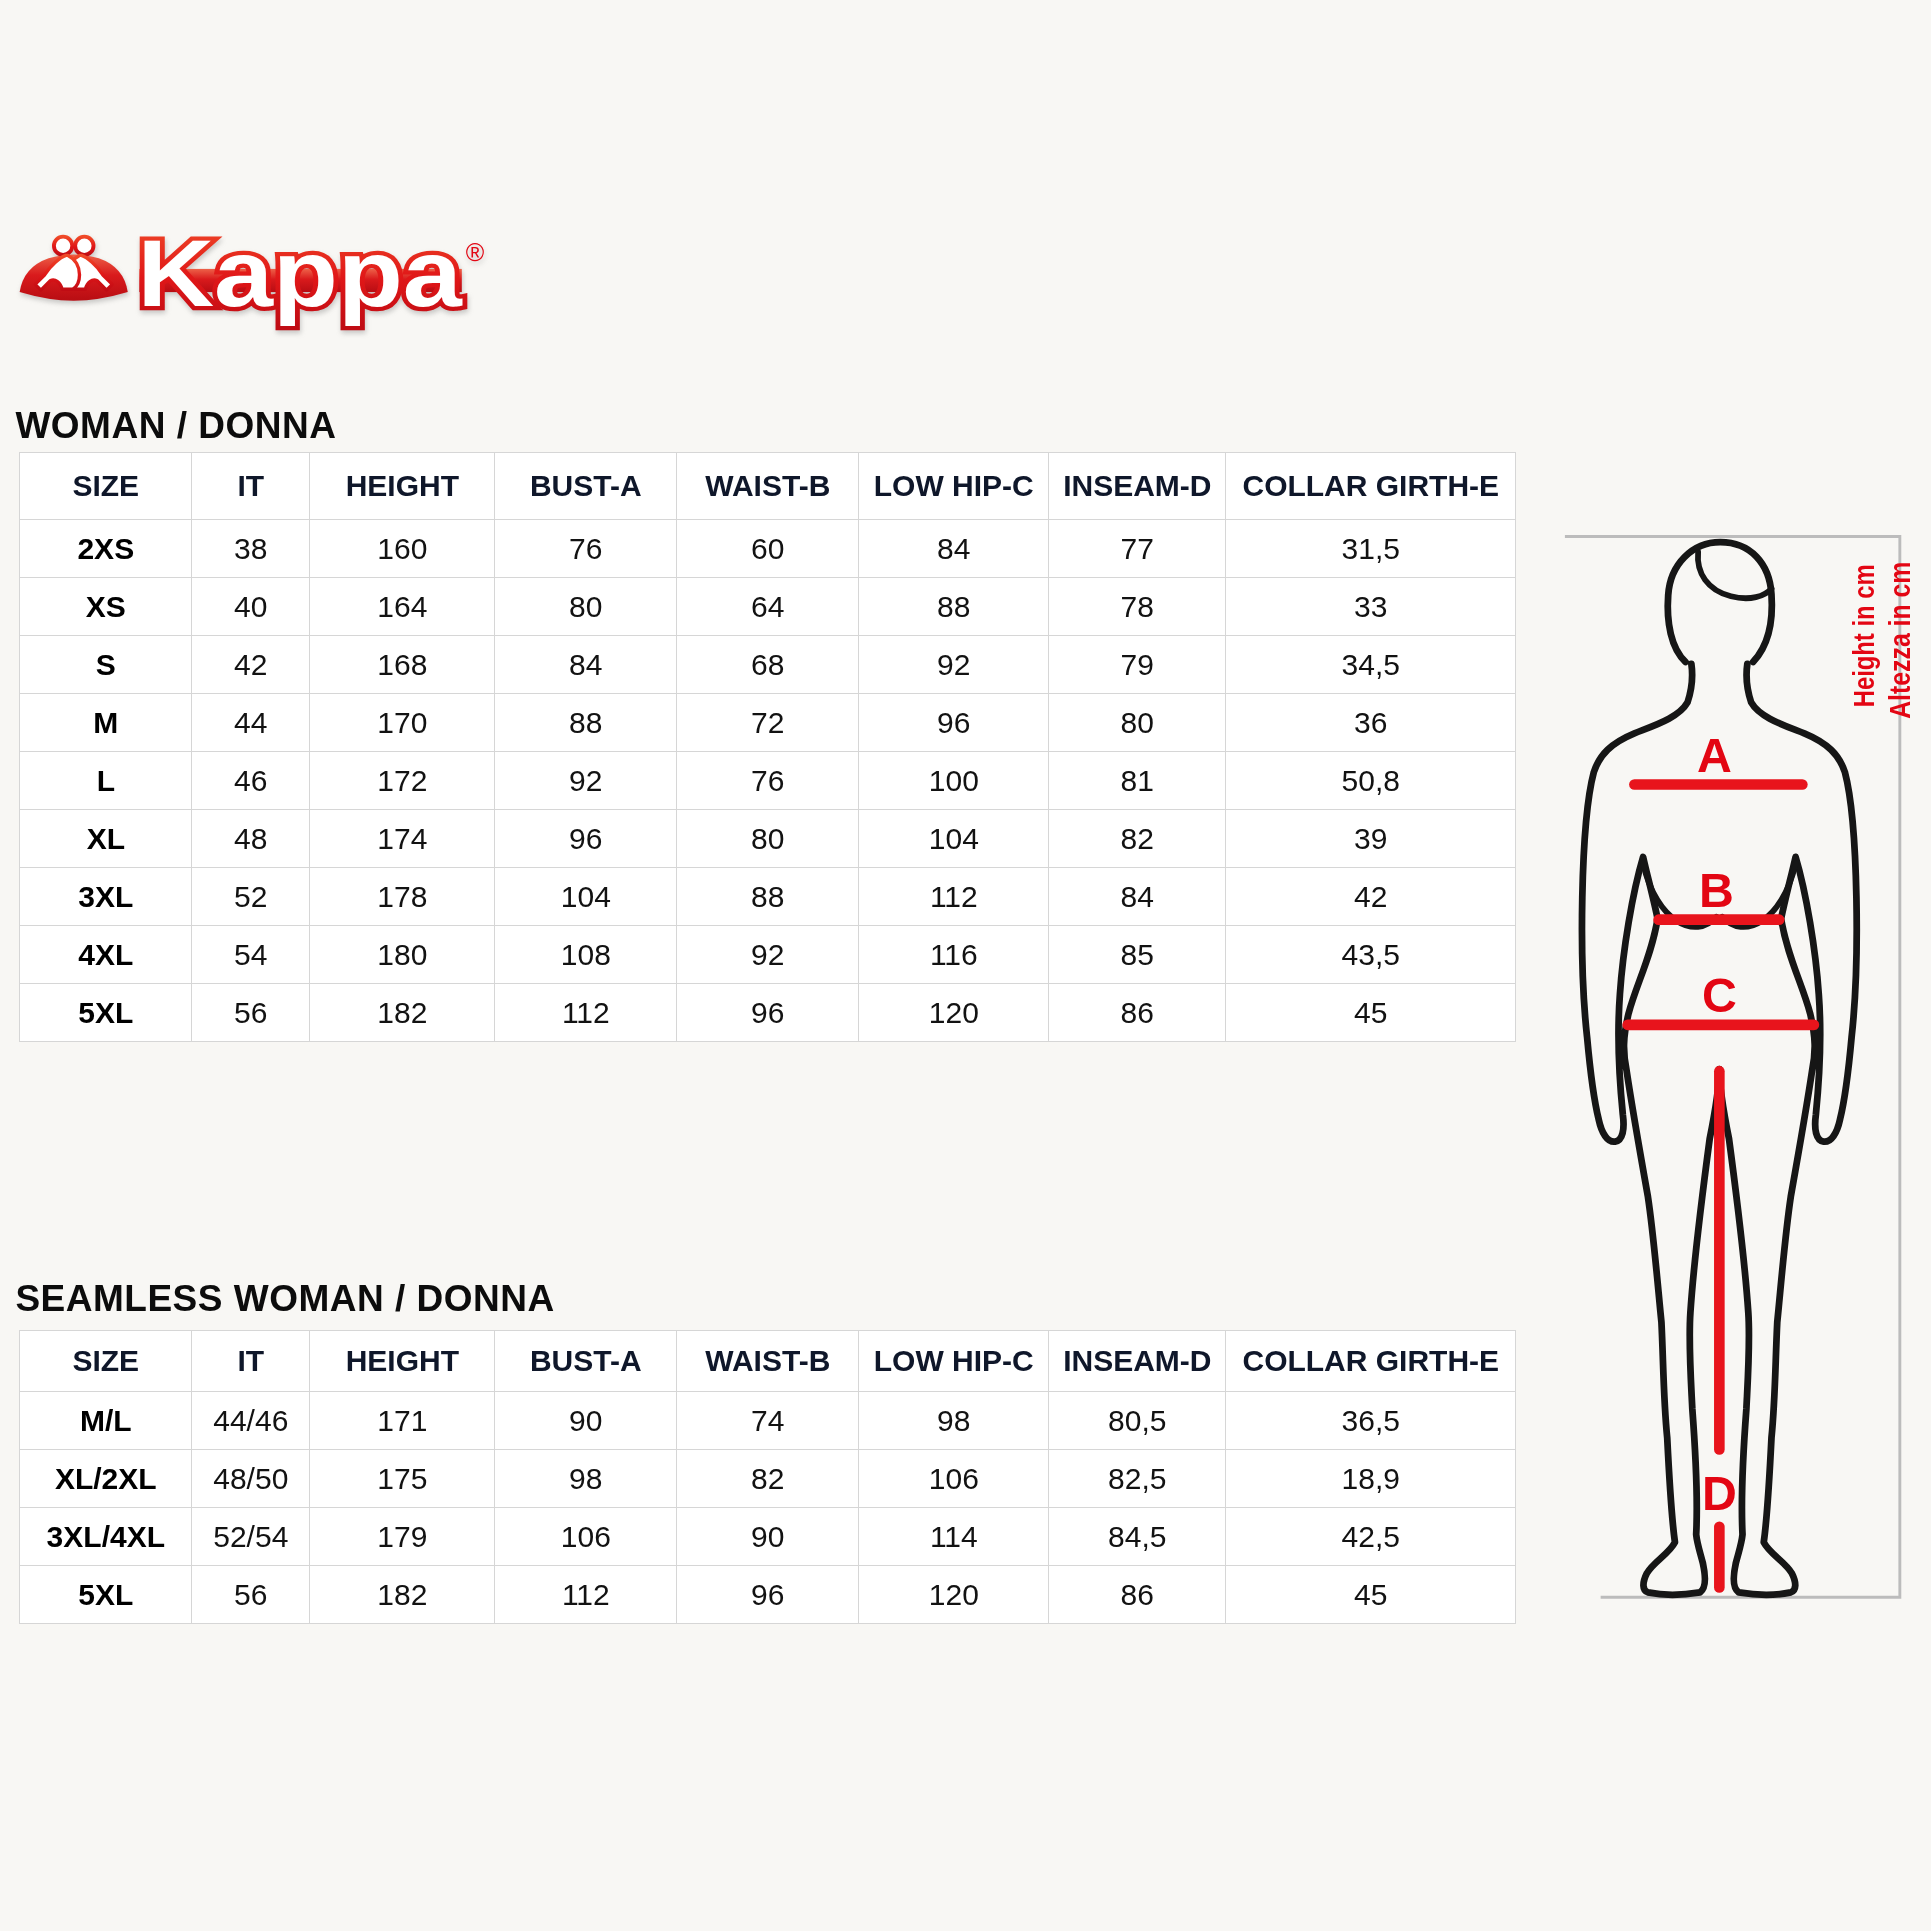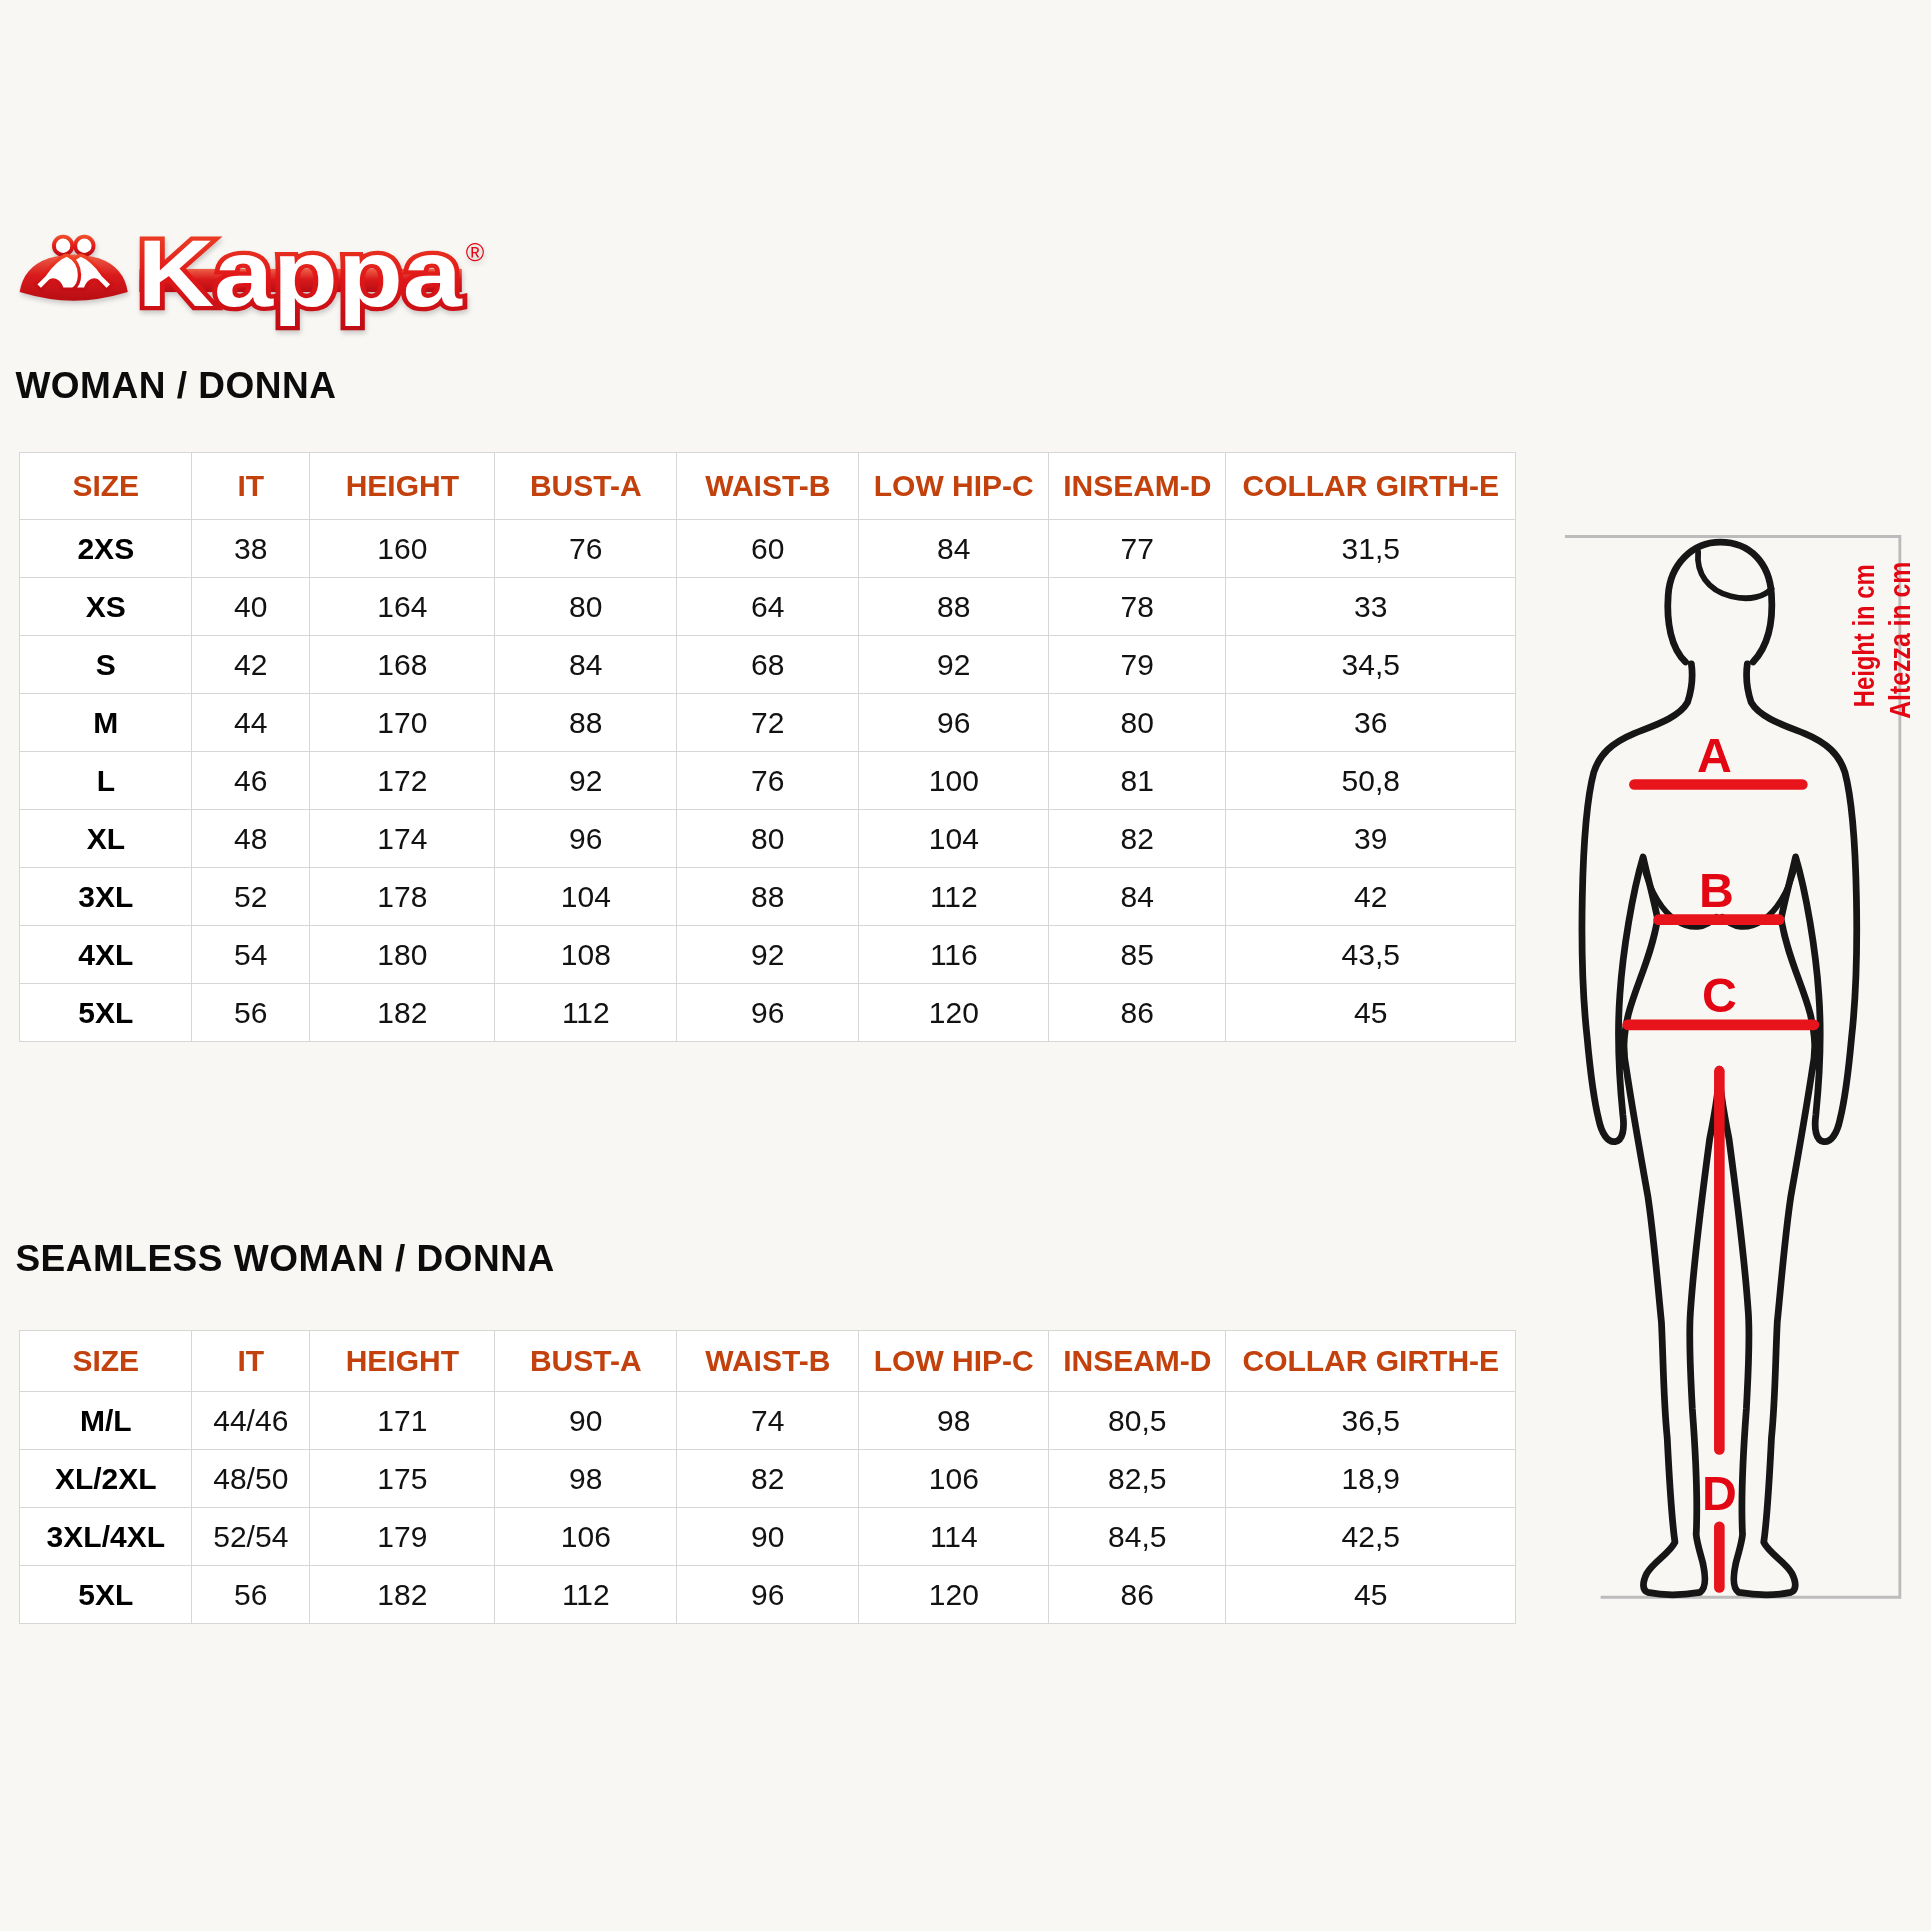--- a/index.html
+++ b/index.html
@@ -8,36 +8,36 @@
     background:#f8f7f4;
     font-family:"Liberation Sans", sans-serif;
     color:#111;
   }
   
   .logo-wrap{position:absolute;left:9.7px;top:225px;width:502px;height:111px;}
   .logo-wrap svg{filter:drop-shadow(1.9px 3.9px 2.9px rgba(110,110,110,.35));}
   
   .section-title{
     position:absolute;left:15.4px;font-size:37px;font-weight:700;
-    color:#0c0c0c;letter-spacing:0.5px;white-space:nowrap;
+    color:#0c0c0c;letter-spacing:0.5px;white-space:nowrap;margin-top:40px;
   }
   #title-woman{top:365px;}
   #title-seamless{top:1238px;}
   
   table.size-table{
     position:absolute;left:19.3px;border-collapse:collapse;table-layout:fixed;
     width:1495px;background:#ffffff;
   }
   #table-woman{top:452px;}
   #table-seamless{top:1330px;}
   table.size-table th,table.size-table td{
     border:1.9px solid #d6d6d6;text-align:center;vertical-align:middle;
     font-size:30px;background:#ffffff;padding:0;
   }
-  table.size-table th{font-weight:700;color:#c2410c;}
+  table.size-table th{font-weight:700;color:#0f172a;}
   #table-woman th{height:66px;}
   #table-seamless th{height:60px;}
   table.size-table td{height:57px;font-weight:400;color:#121212;}
   table.size-table td.size-col{font-weight:700;color:#000;}
   
   .figure-wrap{position:absolute;left:1526px;top:521px;width:406px;height:1110px;}
   .meas-label{font-weight:700;}
 </style>
 </head>
 <body>

